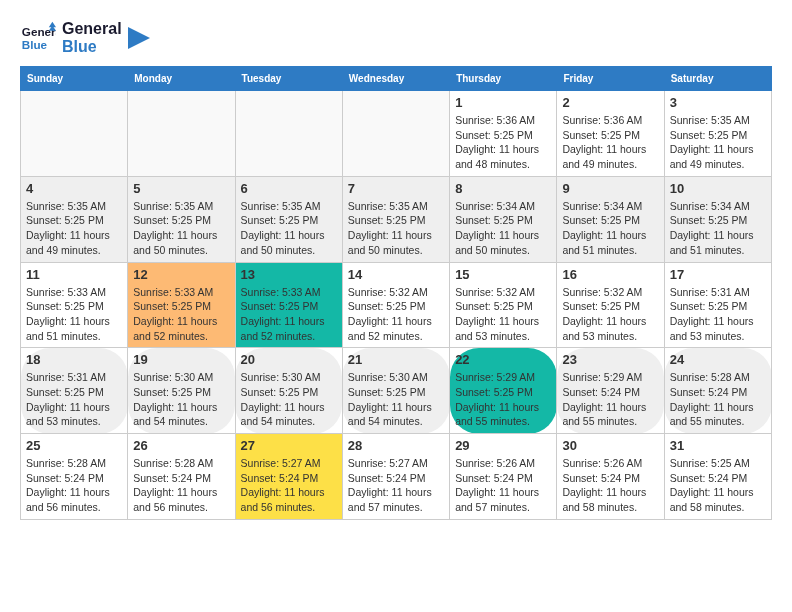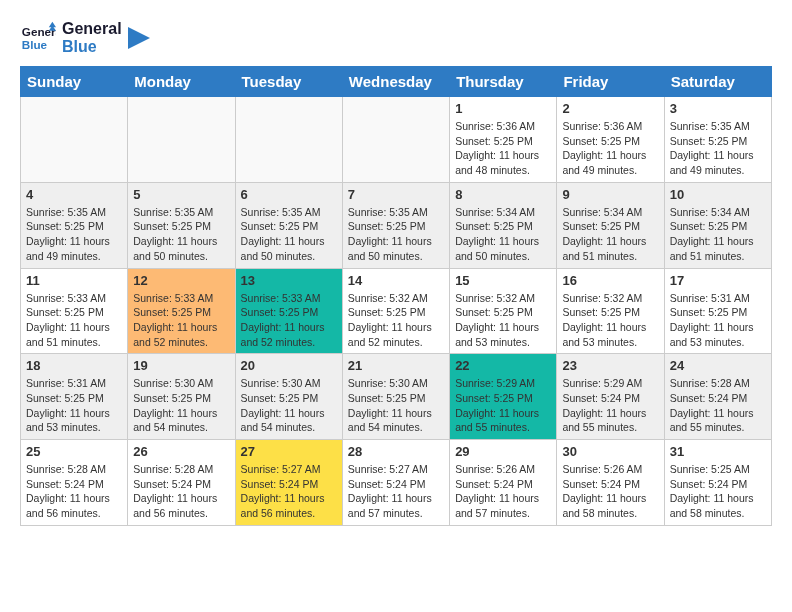--- a/index.html
+++ b/index.html
@@ -40,21 +40,21 @@
     .calendar {
       width: 100%;
       border-collapse: collapse;
       font-size: 11px;
     }
     .calendar th {
       background-color: #2e7bc4;
       color: #fff;
       text-align: left;
       padding: 6px 6px;
-      font-size: 15px;
+      font-size: 10px;
       font-weight: bold;
       border: 1px solid #2e7bc4;
     }
     .calendar td {
       border: 1px solid #ccc;
       vertical-align: top;
       padding: 4px 5px;
       width: calc(100% / 7);
       min-height: 80px;
       background: #fff;
@@ -75,21 +75,21 @@
     }
     tr:nth-child(odd) td:not(.empty) {
       background: #fff;
     }
     tr:nth-child(even) td:not(.empty) {
       background: #f5f5f5;
     }
     .calendar tbody tr:nth-child(1) td { background: #fff; }
     .calendar tbody tr:nth-child(2) td { background: #efefef; }
     .calendar tbody tr:nth-child(3) td { background: #fff; }
-    .calendar tbody tr:nth-child(4) td { background: #efefef; }
+    .calendar tbody tr:nth-child(4) td { background: #efefef; border-radius: 29px; }
     .calendar tbody tr:nth-child(5) td { background: #fff; }
     td.empty { background: #f9f9f9 !important; }
   </style>
 </head>
 <body>
 
 <div class="header">
   <div class="logo">
     <svg class="logo-icon" viewBox="0 0 40 40">
       <text x="2" y="18" font-size="13" font-weight="bold" fill="#1a1a2e" font-family="Arial">General</text>

